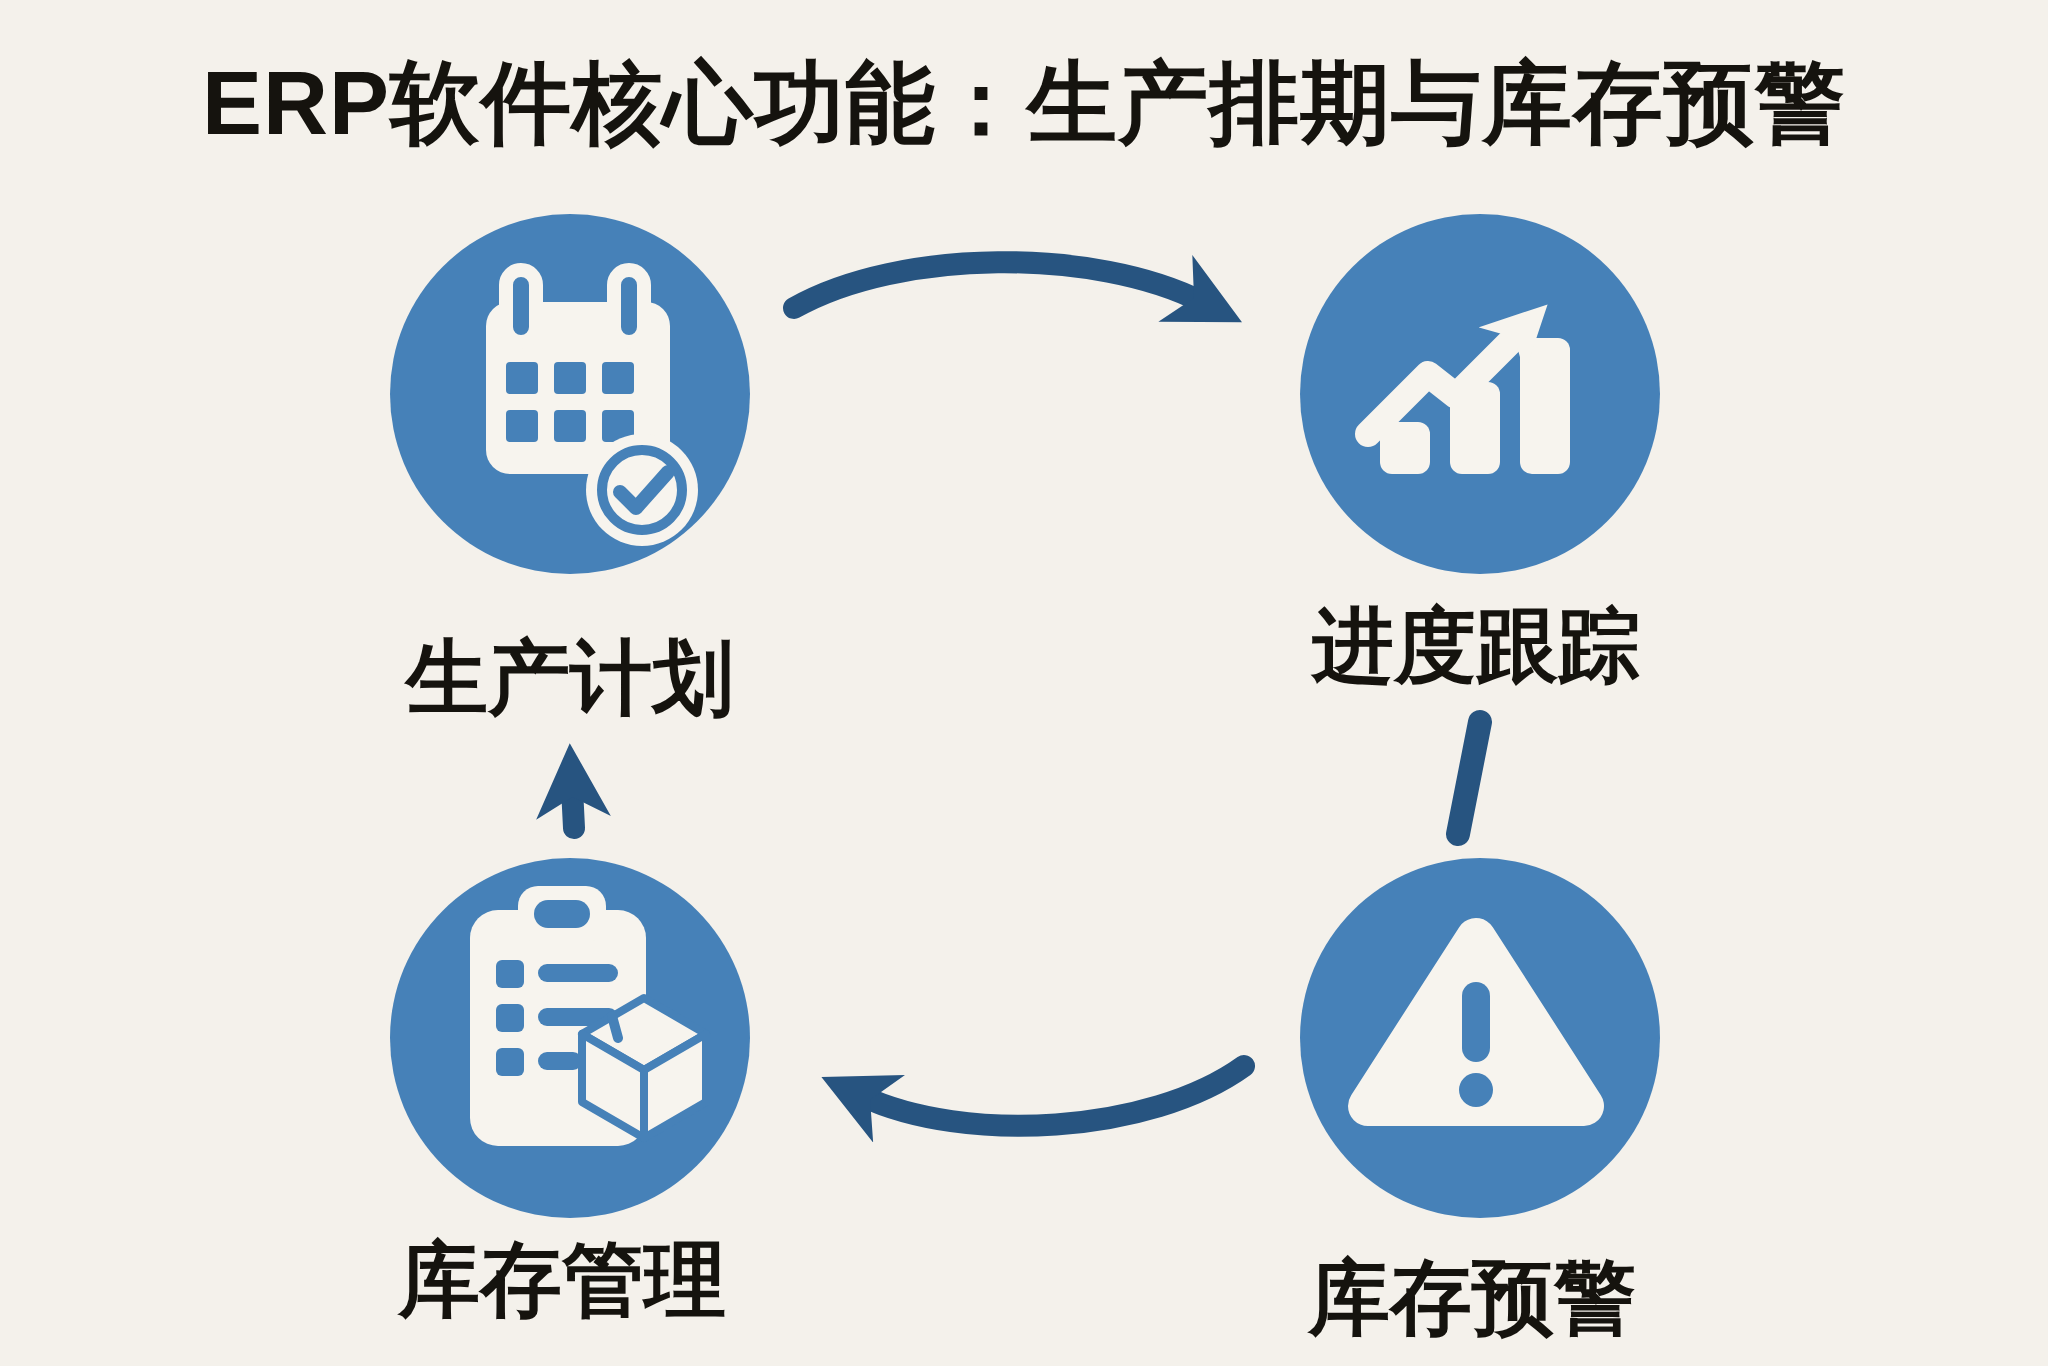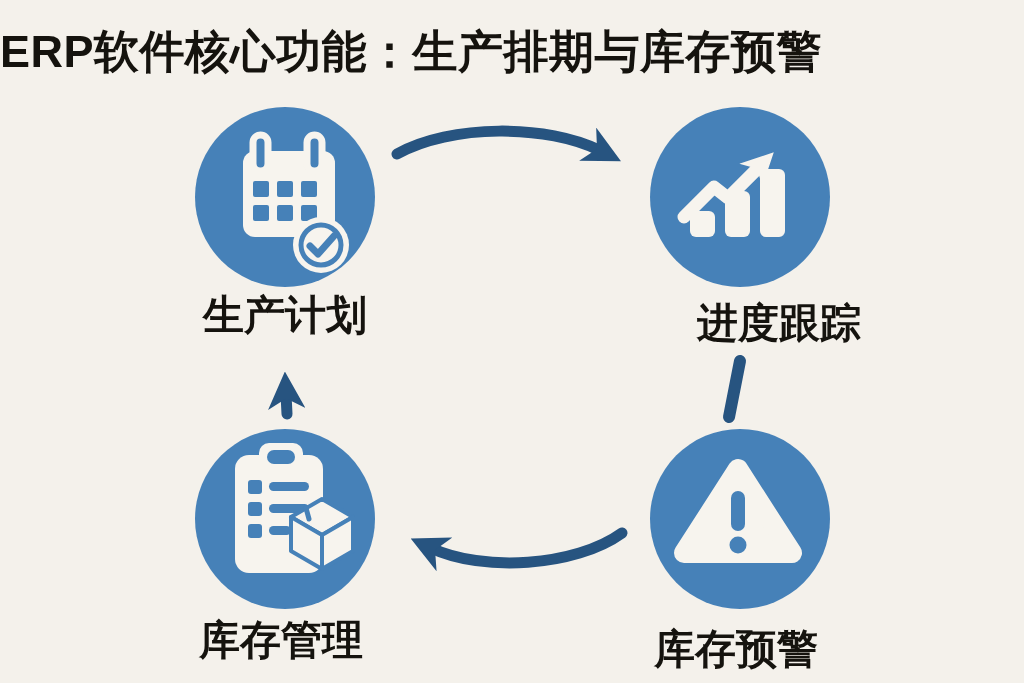--- a/index.html
+++ b/index.html
@@ -7,38 +7,38 @@
   }
   * { box-sizing:border-box; }
   html,body { margin:0; padding:0; }
   body {
     width:1024px; height:683px; position:relative; overflow:hidden;
     background:var(--bg);
     font-family:"Liberation Sans","DejaVu Sans",sans-serif;
   }
   .title {
     position:absolute; top:22px; left:0; width:1024px;
-    text-align:left; font-size:45px; font-weight:800;
+    text-align:center; font-size:45px; font-weight:800;
     color:var(--text); letter-spacing:0.5px; white-space:nowrap;
   }
   .node-circle {
     position:absolute; width:180px; height:180px; border-radius:50%;
     background:var(--circle);
   }
   .node-circle svg { position:absolute; left:0; top:0; width:180px; height:180px; }
   .pos-tl { left:195px; top:107px; }
   .pos-tr { left:650px; top:107px; }
   .pos-br { left:650px; top:429px; }
   .pos-bl { left:195px; top:429px; }
   .node-label {
     position:absolute; transform:translateX(-50%);
     font-size:41px; font-weight:800; color:var(--text); white-space:nowrap;
   }
-  .lbl-tl { left:285px; top:288px; }
-  .lbl-tr { left:738px; top:296px;margin-left:41px; }
+  .lbl-tl { left:285px; top:312px; }
+  .lbl-tr { left:738px; top:296px; }
   .lbl-bl { left:281px; top:613px; }
   .lbl-br { left:736px; top:622px; }
   .arrows { position:absolute; left:0; top:0; width:1024px; height:683px; pointer-events:none; }
   .f-icon { fill:var(--icon); }
   .f-blue { fill:var(--circle); }
   .s-icon { stroke:var(--icon); }
   .s-blue { stroke:var(--circle); }
   .s-arrow { stroke:var(--arrow); }
   .fill-arrow { fill:var(--arrow); }
 </style>

